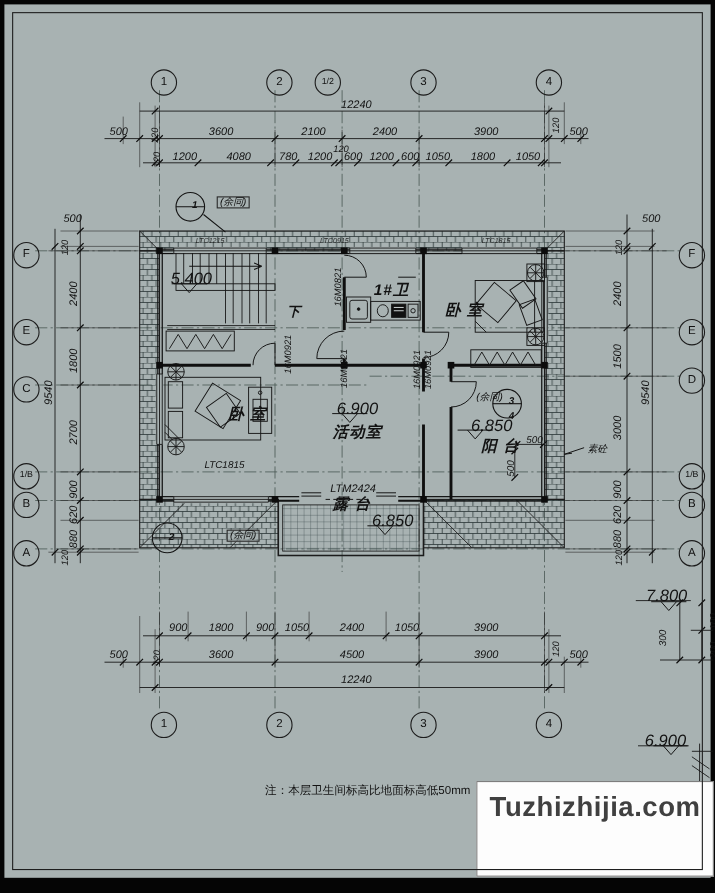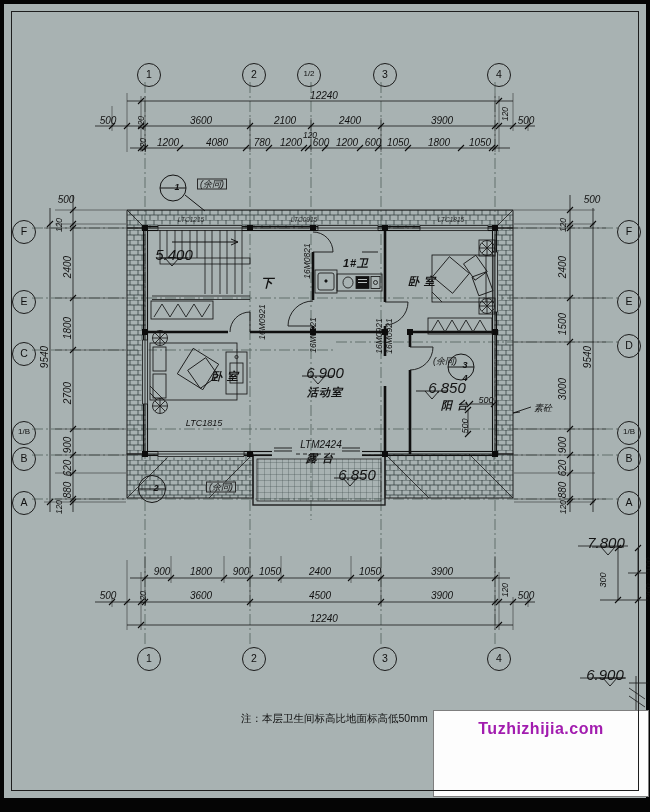--- a/index.html
+++ b/index.html
@@ -6,35 +6,35 @@
   .canvas{position:relative;width:650px;height:812px;background:#050505;overflow:hidden;
           font-family:"Liberation Sans",sans-serif;}
   .paper{position:absolute;left:4px;top:4px;width:642px;height:794px;background:#a8b2b2;}
   .innerline{position:absolute;left:7px;top:7px;right:7px;bottom:7px;border:1.6px solid #1e1e1e;pointer-events:none;}
   svg{position:absolute;left:0;top:0;}
   .lb{position:absolute;transform:translate(-50%,-50%);font-size:10px;color:#121212;white-space:nowrap;line-height:1;}
   .r{transform:translate(-50%,-50%) rotate(-90deg);}
   .s8{font-size:8.5px;}
   .s9{font-size:9px;}
   .s7{font-size:6.5px;opacity:.85;}
-  .cj{font-size:11px;letter-spacing:1px;font-weight:bold;}
+  .cj{font-size:14px;letter-spacing:1px;font-weight:bold;}
   .el{font-size:15px;}
   .bub{position:absolute;width:22px;height:22px;border:1.3px solid #1c1c1c;border-radius:50%;
        transform:translate(-50%,-50%);text-align:center;line-height:20px;font-size:10.5px;color:#111;background:transparent;}
   .bub.sm{font-size:8px;}
   .boxed{border:0.8px solid #2a2a2a;padding:0 2px;background:rgba(168,178,178,.6);}
   .titleblock{position:absolute;left:222px;top:676px;width:210px;text-align:center;color:#0e0e0e;}
   .titleblock .t1{display:inline-block;font-size:17px;font-weight:bold;letter-spacing:2px;
        border-bottom:3px double #0e0e0e;padding:0 4px 3px 4px;}
   .titleblock .sc{font-size:13px;font-weight:bold;letter-spacing:0;}
   .note{position:absolute;left:237px;top:708px;width:260px;font-size:10.5px;color:#131313;}
   .wm{position:absolute;left:429px;top:706px;width:216px;height:87px;background:#fdfdfd;
       border:1px solid #7e7e7e;text-align:center;box-sizing:border-box;padding-top:8px;}
   .wm .w1{font-size:29px;font-weight:bold;color:#0b0b0b;letter-spacing:4px;line-height:1.15;}
-  .wm .w2{font-size:16px;font-weight:800;color:#a21caf;letter-spacing:0.5px;line-height:1.2;}
+  .wm .w2{font-size:25px;font-weight:800;color:#404040;letter-spacing:0.5px;line-height:1.2;}
 </style>
 </head>
 <body>
 
 <div class="canvas">
  <div class="paper">
 
   <svg width="650" height="812" viewBox="4 4 650 812">
     <defs>
       <pattern id="tiles" width="8" height="10" patternUnits="userSpaceOnUse">
@@ -210,21 +210,21 @@
           <path d="M448 367H474"></path>
     </g>
 
     <g stroke="#141414" stroke-width="0.8" fill="none">
       <path d="M636 676V712M629 688L645 699M629 696L645 707M629 683H648"></path>
     </g>
   </svg>
 
   <div class="bub" style="left:145px;top:71px">1</div>
   <div class="bub" style="left:250px;top:71px">2</div>
-  <div class="bub sm" style="left:305px;top:71px">1/2</div>
+  <div class="bub sm" style="left:294px;top:71px">1/2</div>
   <div class="bub" style="left:381px;top:71px">3</div>
   <div class="bub" style="left:495px;top:71px">4</div>
   <div class="bub" style="left:145px;top:655px">1</div>
   <div class="bub" style="left:250px;top:655px">2</div>
   <div class="bub" style="left:381px;top:655px">3</div>
   <div class="bub" style="left:495px;top:655px">4</div>
   <div class="bub" style="left:20px;top:228px">F</div>
   <div class="bub" style="left:20px;top:298px">E</div>
   <div class="bub" style="left:20px;top:350px">C</div>
   <div class="bub sm" style="left:20px;top:429px">1/B</div>

